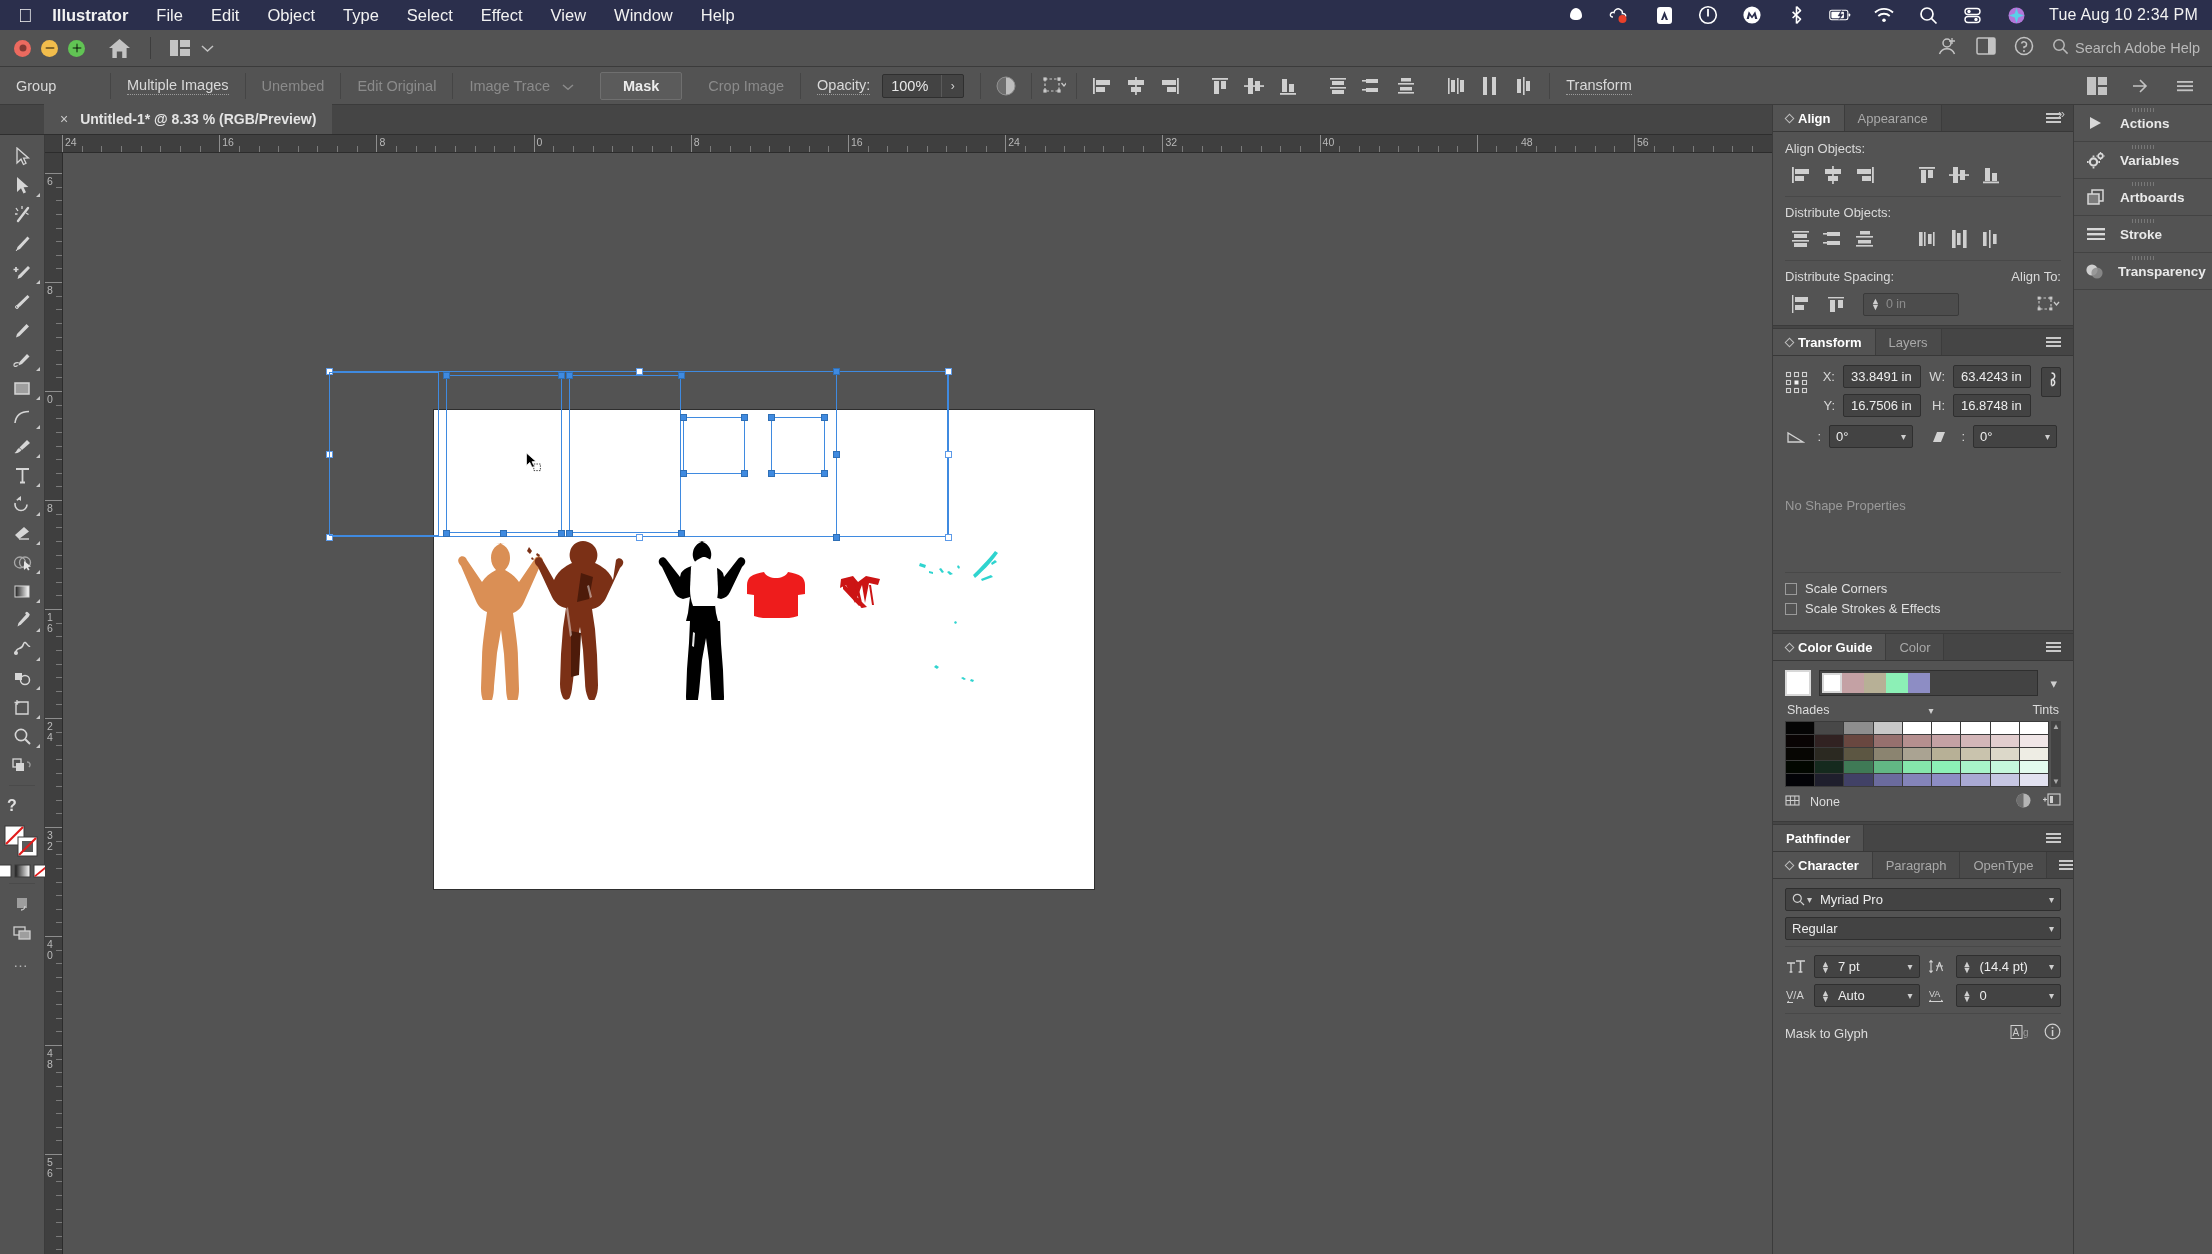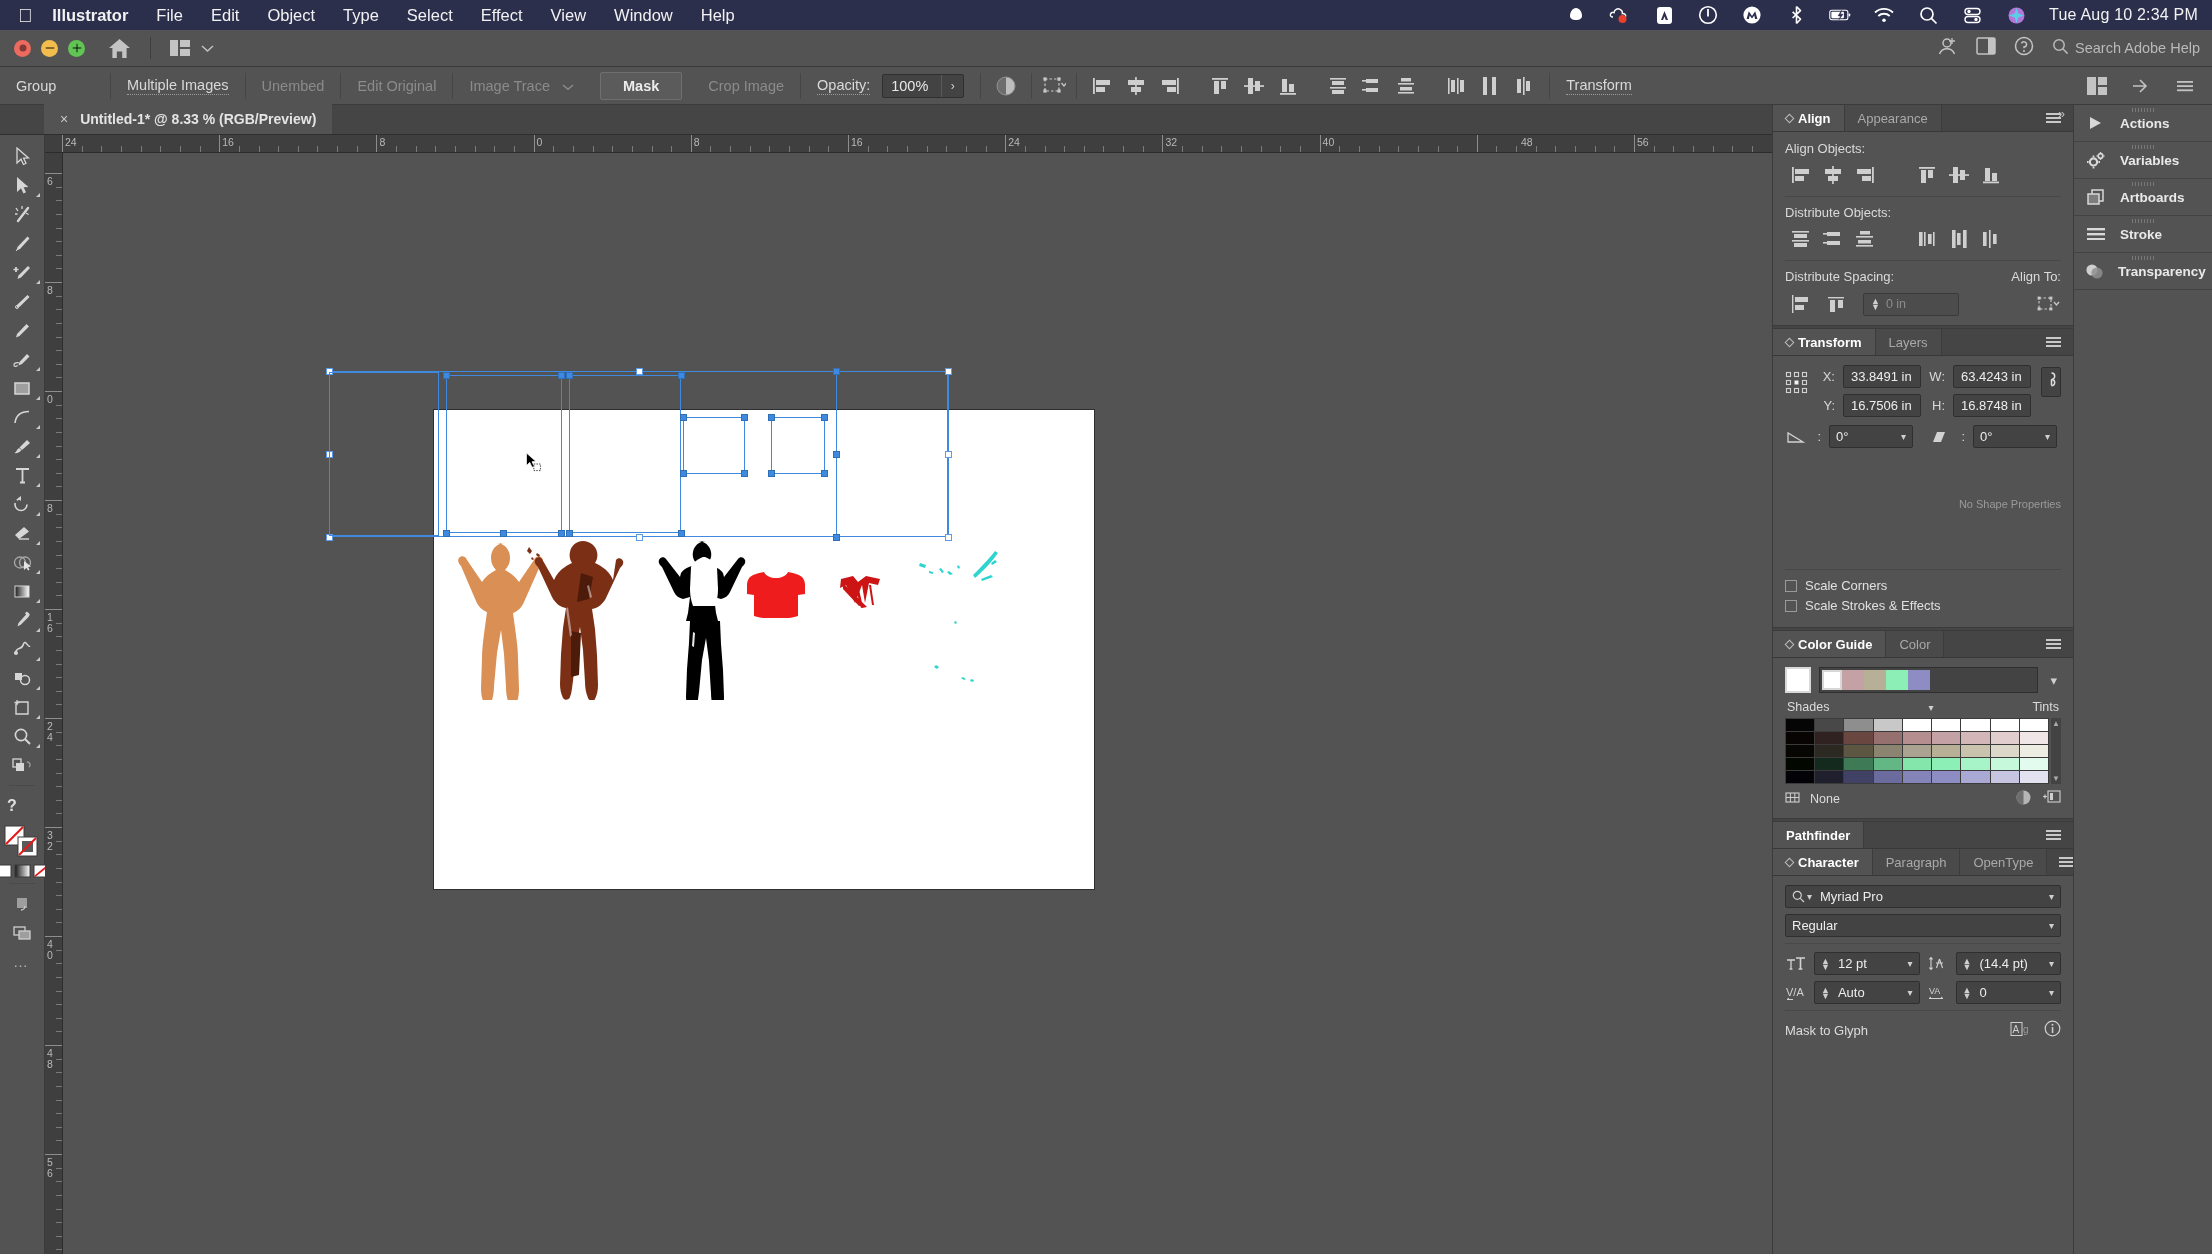--- a/index.html
+++ b/index.html
@@ -160,21 +160,21 @@
     background:#434343;border:1px solid #2f2f2f;border-radius:2px;height:23px;
     display:flex;align-items:center;padding:0 7px;color:#ededed;font-size:13px;min-width:78px;
   }
   .tsel{
     background:#434343;border:1px solid #2f2f2f;border-radius:2px;height:23px;
     display:flex;align-items:center;justify-content:space-between;padding:0 6px;color:#ededed;font-size:13px;width:84px;
   }
   .chev{color:#cfcfcf;font-size:10px;}
   .linkbtn{width:25px;height:30px;background:#434343;border:1px solid #2f2f2f;border-radius:2px;
     display:flex;align-items:center;justify-content:center;color:#dcdcdc;font-size:17px;}
-  .noprops{color:#9a9a9a;font-size:11px;text-align:right;padding:44px 0 54px;}
+  .noprops{color:#9a9a9a;font-size:13px;text-align:left;padding:44px 0 54px;}
   .ckrow{display:flex;align-items:center;gap:8px;margin:5px 0;}
   .ckbox{width:12px;height:12px;border:1px solid #9a9a9a;background:#535353;}
   .cktxt{color:#e0e0e0;font-size:13px;}
 
   .cgrow{display:flex;align-items:center;gap:8px;}
   .cgmain{width:26px;height:26px;border:2px solid #d8d8d8;background:#fff;}
   .cgstrip{display:flex;align-items:center;flex:1;background:#434343;border:1px solid #2f2f2f;height:26px;padding:2px;}
   .cgsw{width:22px;height:20px;}
   .cgsw.first{border:2px solid #d8d8d8;background:#fff;width:20px;}
   .shadetint{display:flex;align-items:center;justify-content:space-between;color:#dcdcdc;font-size:12.5px;margin:7px 2px 4px;}
@@ -1461,21 +1461,21 @@
           <div class="psep"></div>
           <div class="chrow">
             <span class="chicon">
               <svg width="20" height="16" viewBox="0 0 20 16">
                   <path d="M1 4 H9 M5 4 V13 M3.6 13 H6.4" stroke="#d2d2d2" stroke-width="1.3"></path>
                   <path d="M10 2 H19 M14.5 2 V13 M12.6 13 H16.4" stroke="#d2d2d2" stroke-width="1.6"></path>
                 </svg>
             </span>
             <span class="chfield">
               <span class="spin">▲<br>▼</span>
-              <span style="flex:1;padding-left:8px;">12 pt</span>
+              <span style="flex:1;padding-left:8px;">7 pt</span>
               <span class="chev">▾</span>
             </span>
             <span class="chicon">
               <svg width="20" height="16" viewBox="0 0 20 16">
                   <path d="M3 2 V13 M1.4 3.4 L3 1.6 L4.6 3.4 M1.4 11.6 L3 13.4 L4.6 11.6" stroke="#d2d2d2" stroke-width="1.1" fill="none"></path>
                   <path d="M8 7 H15 M11.5 3 L8.5 12 M11.5 3 L14.5 12" stroke="#d2d2d2" stroke-width="1.1" fill="none"></path>
                 </svg>
             </span>
             <span class="chfield">
               <span class="spin">▲<br>▼</span>

